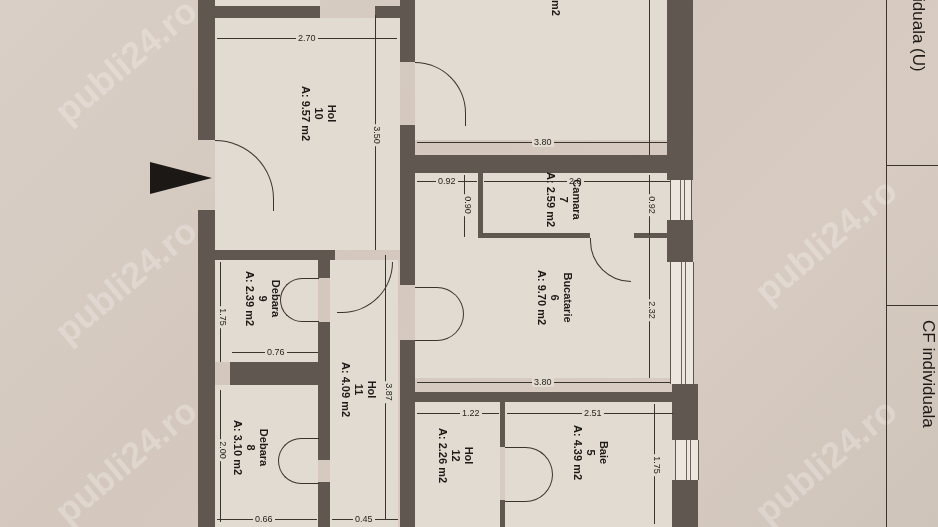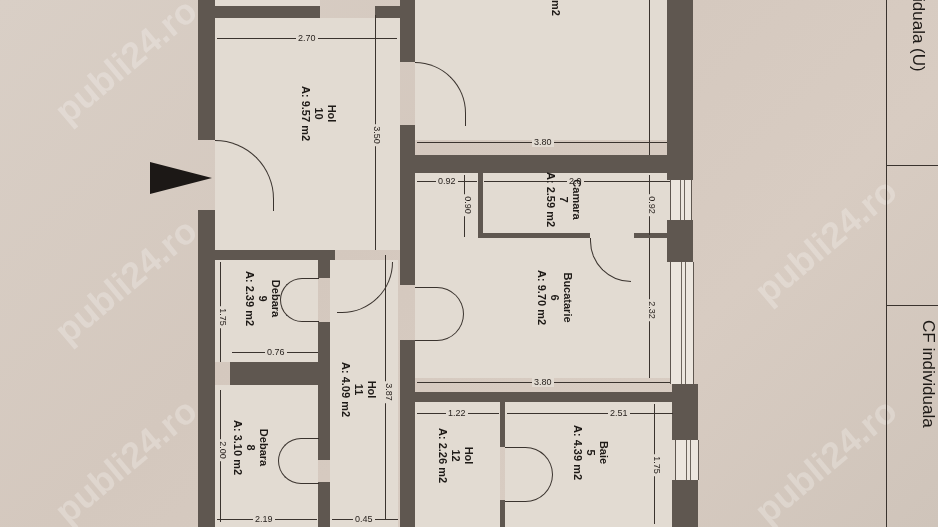--- a/index.html
+++ b/index.html
@@ -111,28 +111,28 @@
   <div class="dimtxt v" style="left:212px;top:312px;">1.75</div>
   <div class="dim-h" style="left:232px;top:352px;width:86px;"></div>
   <div class="dimtxt" style="left:265px;top:347px;">0.76</div>
 
   <div class="dim-v" style="left:385px;top:255px;height:265px;"></div>
   <div class="dimtxt v" style="left:378px;top:387px;">3.87</div>
 
   <div class="dim-v" style="left:220px;top:390px;height:132px;"></div>
   <div class="dimtxt v" style="left:212px;top:445px;">2.00</div>
   <div class="dim-h" style="left:217px;top:519px;width:100px;"></div>
-  <div class="dimtxt" style="left:253px;top:514px;">2.19</div>
+  <div class="dimtxt" style="left:253px;top:514px;">0.66</div>
   <div class="dim-h" style="left:332px;top:519px;width:66px;"></div>
   <div class="dimtxt" style="left:353px;top:514px;">0.45</div>
 
   <div class="dim-h" style="left:417px;top:413px;width:82px;"></div>
-  <div class="dimtxt" style="left:446px;top:408px;">1.22</div>
+  <div class="dimtxt" style="left:460px;top:408px;">1.22</div>
   <div class="dim-h" style="left:507px;top:413px;width:166px;"></div>
-  <div class="dimtxt" style="left:608px;top:408px;">2.51</div>
+  <div class="dimtxt" style="left:582px;top:408px;">2.51</div>
   <div class="dim-v" style="left:654px;top:404px;height:120px;"></div>
   <div class="dimtxt v" style="left:646px;top:460px;">1.75</div>
 
   <div class="label" style="left:560px;top:0;">
     <div style="margin-top:-2px;">m2</div>
   </div>
   <div class="label" style="left:338px;top:86px;">
     <div>Hol</div>
     <div>10</div>
     <div>A: 9.57 m2</div>

